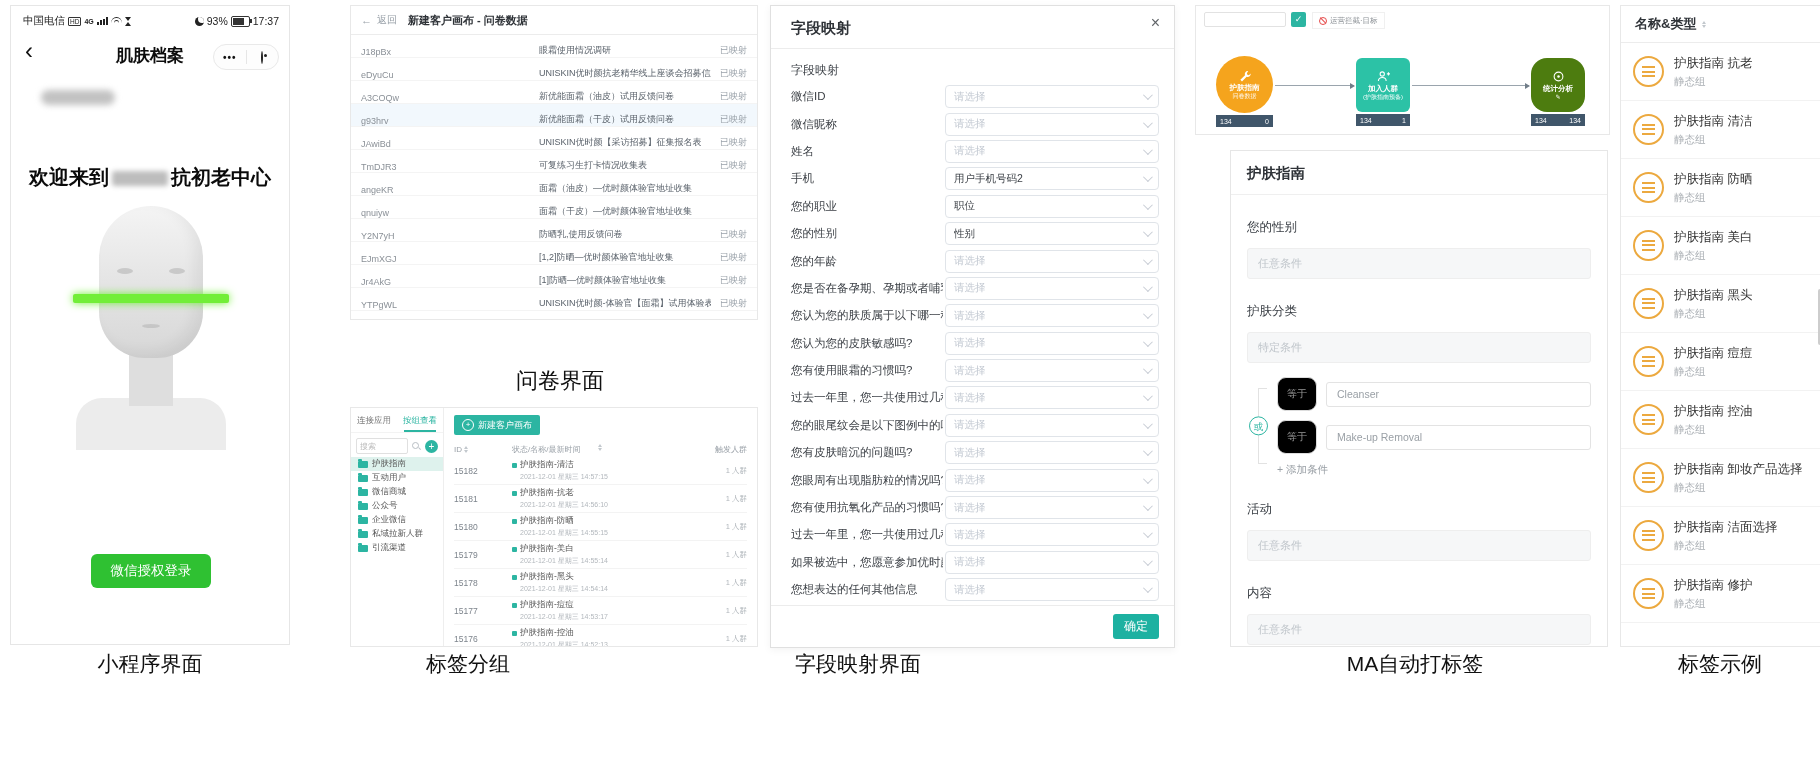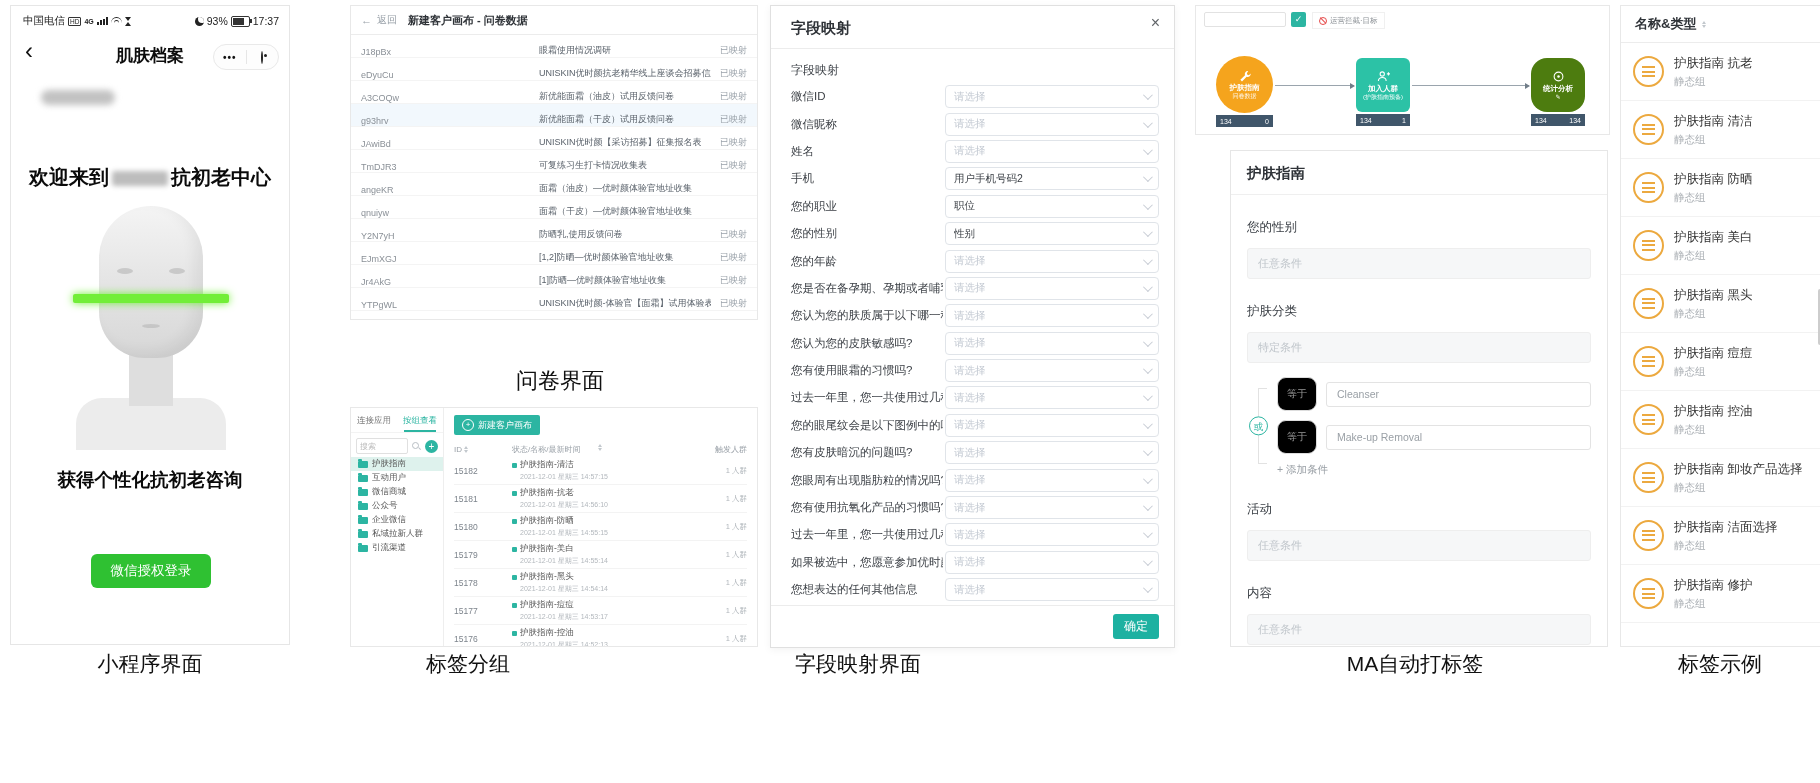--- a/index.html
+++ b/index.html
@@ -200,21 +200,20 @@
       <span>欢迎来到</span><span class="iblob"></span><span>抗初老中心</span>
     </div>
     <div class="face-shoulders"></div>
     <div class="face-neck"></div>
     <div class="face-head"></div>
     <div class="face-eye" style="left:106px;top:262px"></div>
     <div class="face-eye" style="left:158px;top:262px"></div>
     <div class="face-lip"></div>
     <div class="scanline"></div>
     <div class="p-tagline">
-      <div>获得个性化抗初老咨询</div>
     </div>
     <div class="p-login">微信授权登录</div>
   </div>
   <div class="cap" style="left:150px">小程序界面</div>
 
   <div class="panel" id="survey">
     <div class="sv-head">
       <span class="sv-arrow">←</span>
       <span class="sv-back">返回</span>
       <span class="sv-title">新建客户画布 - 问卷数据</span>

